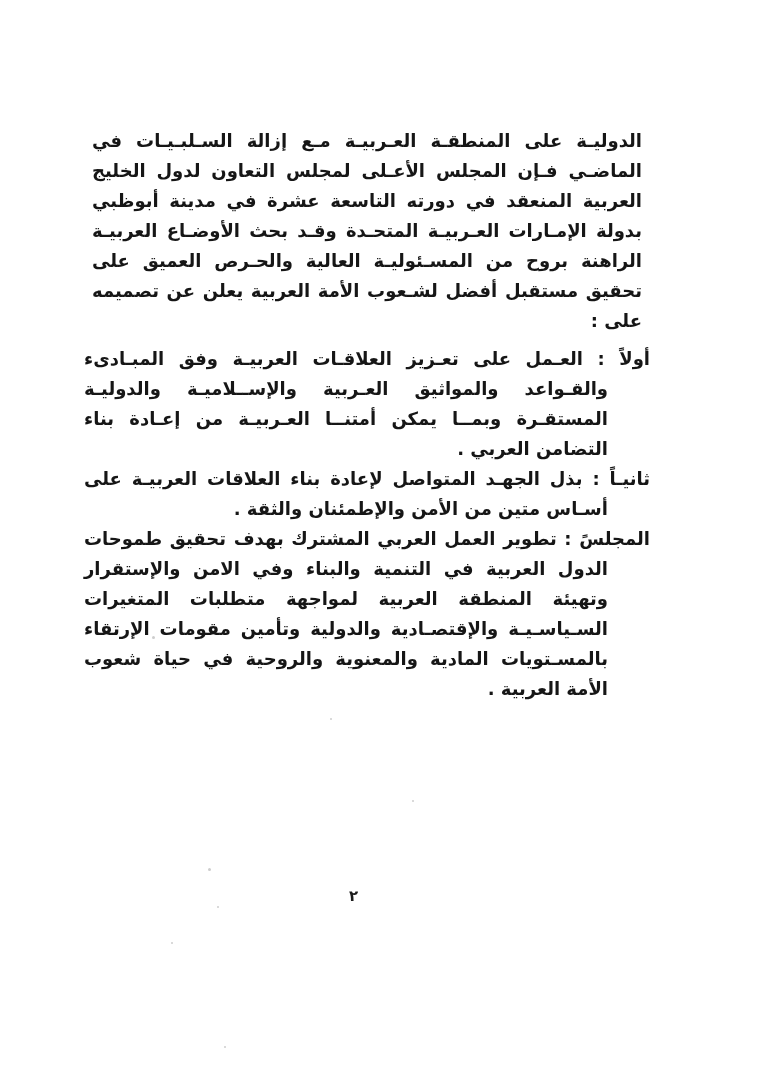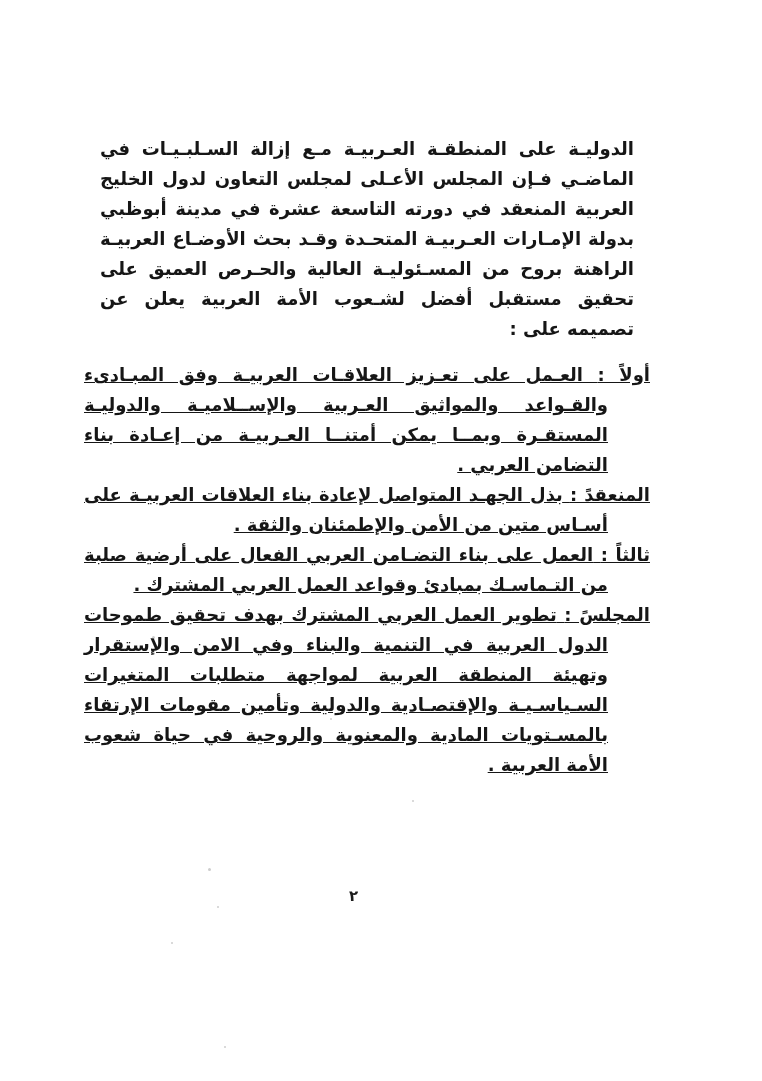--- a/index.html
+++ b/index.html
@@ -25,25 +25,24 @@
     direction: rtl;
     unicode-bidi: embed;
     font-size: 18px;
     font-weight: 700;
     line-height: 30px;
     text-align: justify;
     text-align-last: auto;
     color: #161616;
   }
   .para {
-    margin: 16px;
+    margin: 8px;
   }
   .items {
     margin: 0;
-    text-decoration: underline;
   }
   .item {
     margin: 0;
     padding-right: 42px;  
     text-indent: -42px;   
   }
   .item-label {
     white-space: nowrap;
   }
   .page-number {
@@ -81,28 +80,24 @@
     <p class="para">الدوليـة على المنطقـة العـربيـة مـع إزالة السـلبـيـات في الماضـي فـإن المجلس الأعـلى لمجلس التعاون لدول الخليج العربية المنعقد في دورته التاسعة عشرة في مدينة أبوظبي بدولة الإمـارات العـربيـة المتحـدة وقـد بحث الأوضـاع العربيـة الراهنة بروح من المسـئوليـة العالية والحـرص العميق على تحقيق مستقبل أفضل لشـعوب الأمة العربية يعلن عن تصميمه على :</p>
 
     <div class="items">
 
       <p class="item">
         <span class="item-label">أولاً :</span>
         <span class="item-text">العـمل على تعـزيز العلاقـات العربيـة وفق المبـادىء والقـواعد والمواثيق العـربية والإســلاميـة والدوليـة المستقـرة وبمــا يمكن أمتنــا العـربيـة من إعـادة بناء التضامن العربي .</span>
       </p>
 
       <p class="item">
-        <span class="item-label">المنعقدً :</span>
+        <span class="item-label">ثانيـاً :</span>
         <span class="item-text">بذل الجهـد المتواصل لإعادة بناء العلاقات العربيـة على أسـاس متين من الأمن والإطمئنان والثقة .</span>
       </p>
 
-      <p class="item">
-        <span class="item-label">ثالثاً :</span>
-        <span class="item-text">العمل على بناء التضـامن العربي الفعال على أرضية صلبة من التـماسـك بمبادئ وقواعد العمل العربي المشترك .</span>
-      </p>
 
       <p class="item">
         <span class="item-label">المجلسً :</span>
         <span class="item-text">تطوير العمل العربي المشترك بهدف تحقيق طموحات الدول العربية في التنمية والبناء وفي الامن والإستقرار وتهيئة المنطقة العربية لمواجهة متطلبات المتغيرات السـياسـيـة والإقتصـادية والدولية وتأمين مقومات الإرتقاء بالمسـتويات المادية والمعنوية والروحية في حياة شعوب الأمة العربية .</span>
       </p>
 
     </div>
   </div>
 
   <div class="page-number">٢</div>

